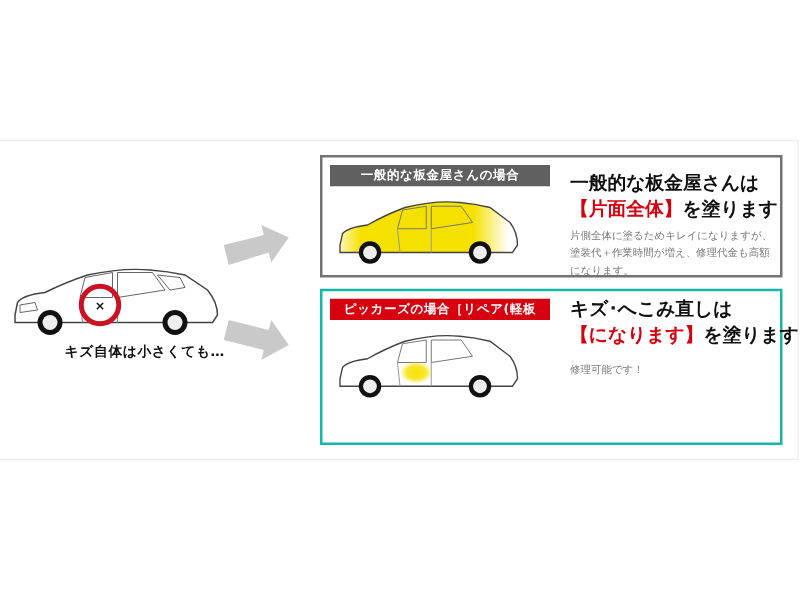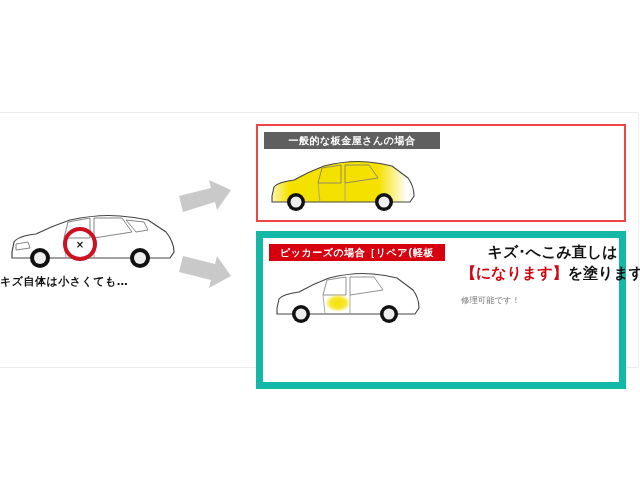--- a/index.html
+++ b/index.html
@@ -1,38 +1,38 @@
 <!DOCTYPE html>
 <html><head>
 <meta charset="utf-8">
 <style>
   html, body { margin:0; padding:0; }
   body { width:640px; height:480px; background:#ffffff; position:relative; overflow:hidden;
          font-family:"DejaVu Sans", sans-serif; color:#111; }
   .banner { position:absolute; left:0; top:112px; width:638px; height:254px;
             border-top:1px solid #ececec; border-bottom:1px solid #ececec; border-right:1px solid #f0f0f0; background:#fff; }
   .car-left { position:absolute; left:8px; top:208px; width:170px; height:64px; }
-  .caption-left { position:absolute; left:0; top:274px; width:180px; text-align:left;
+  .caption-left { position:absolute; left:0; top:274px; width:180px; text-align:right;
                   font-size:11px; font-weight:bold; color:#111; letter-spacing:0.5px; }
   .arrow { position:absolute; width:56px; height:36px; }
   .arrow.up { left:177px; top:180px; }
   .arrow.down { left:177px; top:252px; }
   .panel { position:absolute; left:256px; width:370px; box-sizing:border-box; background:#fff; }
-  .panel.general { top:124px; height:98px; border:2px solid #ef4444; }
-  .panel.pickers { top:231px; height:158px; border:7px solid #14b8a6; }
+  .panel.general { top:124px; height:98px; border:2px solid #737373; }
+  .panel.pickers { top:231px; height:125px; border:2px solid #14b8a6; }
   .panel-label { position:absolute; left:6px; top:6px; width:176px; height:17px; color:#fff;
                  font-size:10px; font-weight:bold; line-height:17px; text-align:center; letter-spacing:0.5px; }
   .general .panel-label { background:#5f5f5f; }
   .pickers .panel-label { background:#d7000f; }
   .panel-car { position:absolute; left:10px; width:150px; height:58px; }
   .general .panel-car { top:30px; }
   .pickers .panel-car { top:30px; }
   .headline { position:absolute; left:198px; font-size:15px; font-weight:bold; line-height:21px; color:#111; white-space:nowrap; }
   .general .headline { top:10px; }
-  .pickers .headline { top:4px;text-align:center; }
+  .pickers .headline { top:4px; }
   .hl-red { color:#d7000f; }
   .desc { position:absolute; left:198px; font-size:8.4px; line-height:14px; color:#777; white-space:nowrap; }
   .general .desc { top:55px; }
   .pickers .desc { top:55px; }
   .desc .emph { color:#d7000f; font-weight:bold; }
 </style>
 </head>
 <body>
 
 <div class="banner"></div>
@@ -77,20 +77,29 @@
     <path d="M4 40 L6 31 Q10 26 26 24 Q40 16 56 10 Q80 4 100 6 Q112 7 124 10 L140 22 Q146 30 146 40 L142 46 L4 46 Z" fill="url(#yg)" stroke="#444" stroke-width="1.1"></path>
     <path d="M54 12 L73 9 L73 27 L50 27 Z" fill="none" stroke="#777" stroke-width="0.8"></path>
     <path d="M77 9 L101 9 L110 22 L77 27 Z" fill="none" stroke="#777" stroke-width="0.8"></path>
     <line x1="50" y1="27" x2="52" y2="46" stroke="#999" stroke-width="0.8"></line>
     <line x1="77" y1="27" x2="77" y2="46" stroke="#999" stroke-width="0.8"></line>
     <circle cx="28" cy="46" r="9" fill="#111"></circle>
       <circle cx="28" cy="46" r="5.5" fill="#eee"></circle>
     <circle cx="116" cy="46" r="9" fill="#111"></circle>
       <circle cx="116" cy="46" r="5.5" fill="#eee"></circle>
   </svg>
+  <div class="headline">
+    <div>一般的な板金屋さんは</div>
+    <div><span class="hl-red">【片面全体】</span><span>を塗ります</span></div>
+  </div>
+  <div class="desc">
+    <div>片側全体に塗るためキレイになりますが、</div>
+    <div>塗装代＋作業時間が増え、修理代金も高額</div>
+    <div>になります。</div>
+  </div>
 </div>
 
 <div class="panel pickers">
   <div class="panel-label">ピッカーズの場合［リペア(軽板金)］</div>
   <svg class="panel-car" viewBox="0 0 150 58">
     <defs>
       <radialGradient id="spot" cx="0.5" cy="0.5" r="0.5">
         <stop offset="0" stop-color="#f5e100"></stop>
         <stop offset="0.6" stop-color="#f5e100" stop-opacity="0.8"></stop>
         <stop offset="1" stop-color="#f5e100" stop-opacity="0"></stop>

